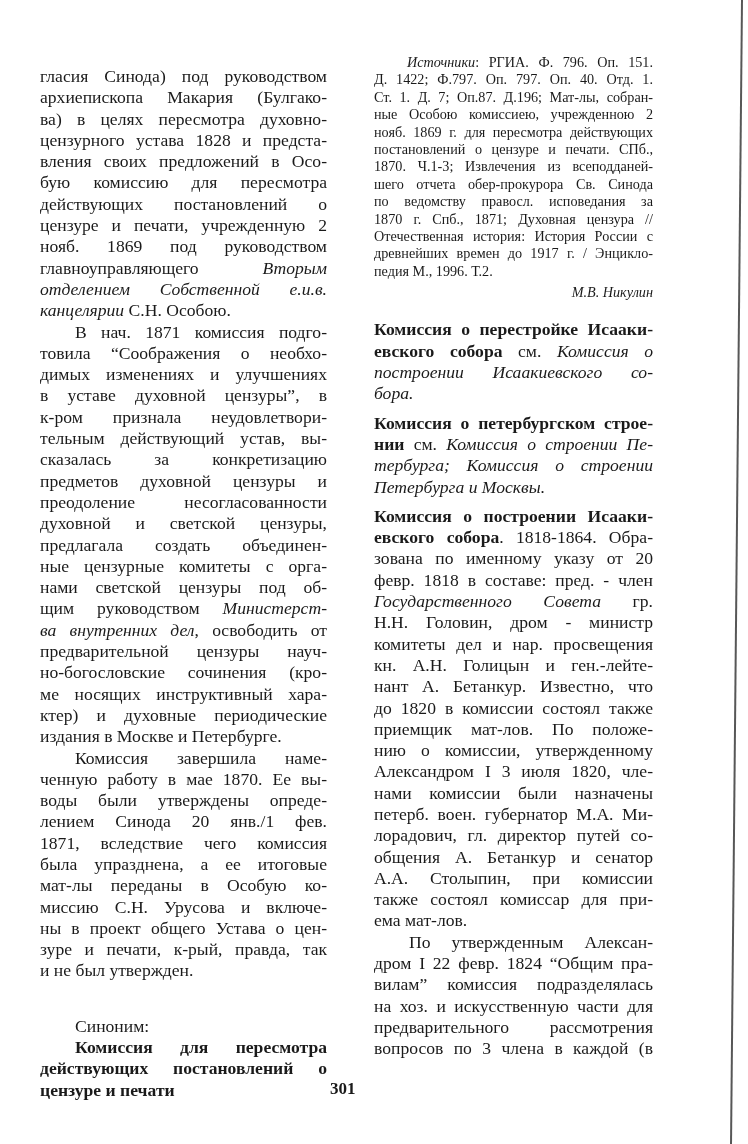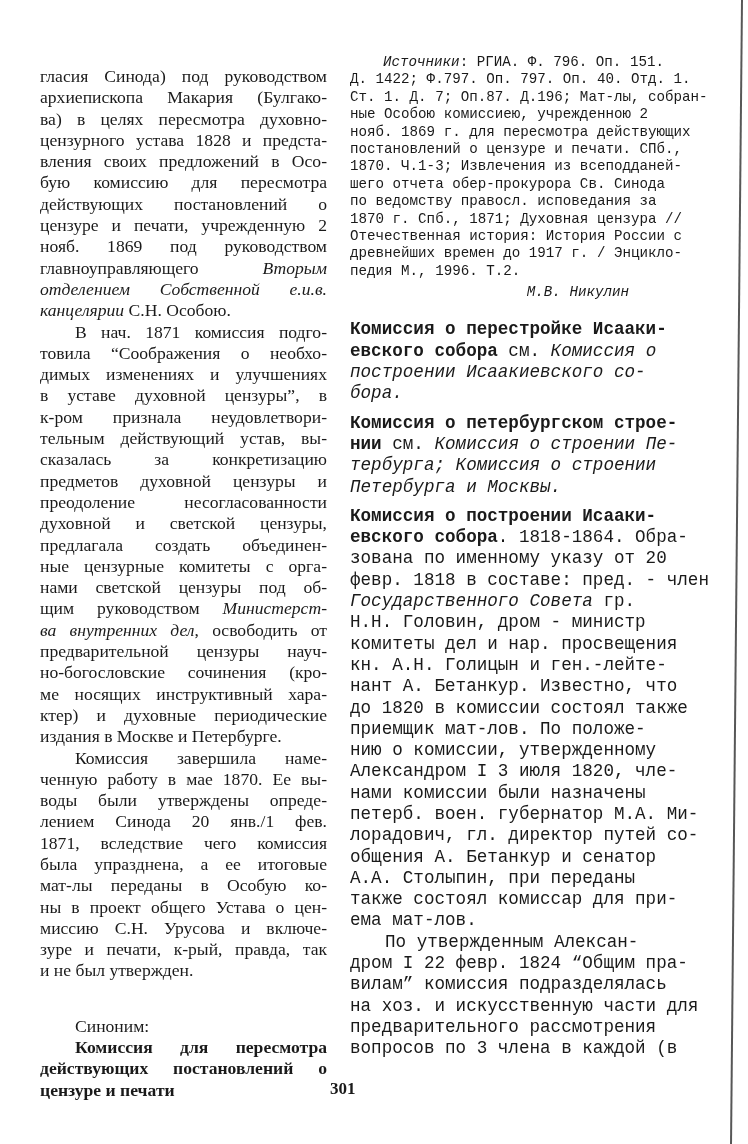--- a/index.html
+++ b/index.html
@@ -2,21 +2,21 @@
 <html><head>
   <meta charset="utf-8">
   <style>
     html, body { margin: 0; padding: 0; }
     body {
       width: 748px; height: 1144px; background: #ffffff; position: relative; overflow: hidden;
       font-family: "Liberation Serif", "DejaVu Serif", serif; color: #1a1a1a;
     }
     .col { position: absolute; }
     .left { left: 40px; top: 50px; width: 287px; margin-top: 16px; }
-    .right { left: 350px; top: 54px; width: 279px; font-family: Liberation Mono, monospace; }
+    .right { left: 374px; top: 54px; width: 279px; }
     .ln {
       display: block; height: 21.3px; line-height: 21.3px; font-size: 17.6px;
       white-space: nowrap; text-align: justify; text-align-last: justify;
     }
     .ln.last { text-align-last: left; }
     .ln.indent { padding-left: 35px; }
     .sm .ln { height: 17.4px; line-height: 17.4px; font-size: 14.2px; }
     .sm .ln.indent { padding-left: 33px; }
     .gap-s { display: block; height: 18px; }
     .gap-xs { display: block; height: 8px; }
@@ -75,22 +75,22 @@
   </div>
 
   <div>
     <span class="ln indent">Комиссия завершила наме-</span>
     <span class="ln">ченную работу в мае 1870. Ее вы-</span>
     <span class="ln">воды были утверждены опреде-</span>
     <span class="ln">лением Синода 20 янв./1 фев.</span>
     <span class="ln">1871, вследствие чего комиссия</span>
     <span class="ln">была упразднена, а ее итоговые</span>
     <span class="ln">мат-лы переданы в Особую ко-</span>
+    <span class="ln">миссию С.Н. Урусова и включе-</span>
     <span class="ln">ны в проект общего Устава о цен-</span>
-    <span class="ln">миссию С.Н. Урусова и включе-</span>
     <span class="ln">зуре и печати, к-рый, правда, так</span>
     <span class="ln last">и не был утвержден.</span>
   </div>
 
   <span class="gap-l"></span>
 
   <div>
     <span class="ln indent last">Синоним:</span>
     <span class="ln indent bd">Комиссия для пересмотра</span>
     <span class="ln bd">действующих постановлений о</span>
@@ -147,21 +147,21 @@
     <span class="ln">кн. А.Н. Голицын и ген.-лейте-</span>
     <span class="ln">нант А. Бетанкур. Известно, что</span>
     <span class="ln">до 1820 в комиссии состоял также</span>
     <span class="ln">приемщик мат-лов. По положе-</span>
     <span class="ln">нию о комиссии, утвержденному</span>
     <span class="ln">Александром I 3 июля 1820, чле-</span>
     <span class="ln">нами комиссии были назначены</span>
     <span class="ln">петерб. воен. губернатор М.А. Ми-</span>
     <span class="ln">лорадович, гл. директор путей со-</span>
     <span class="ln">общения А. Бетанкур и сенатор</span>
-    <span class="ln">А.А. Столыпин, при переданы</span>
+    <span class="ln">А.А. Столыпин, при комиссии</span>
     <span class="ln">также состоял комиссар для при-</span>
     <span class="ln last">ема мат-лов.</span>
     <span class="ln indent">По утвержденным Алексан-</span>
     <span class="ln">дром I 22 февр. 1824 “Общим пра-</span>
     <span class="ln">вилам” комиссия подразделялась</span>
     <span class="ln">на хоз. и искусственную части для</span>
     <span class="ln">предварительного рассмотрения</span>
     <span class="ln">вопросов по 3 члена в каждой (в</span>
   </div>
 </div>

